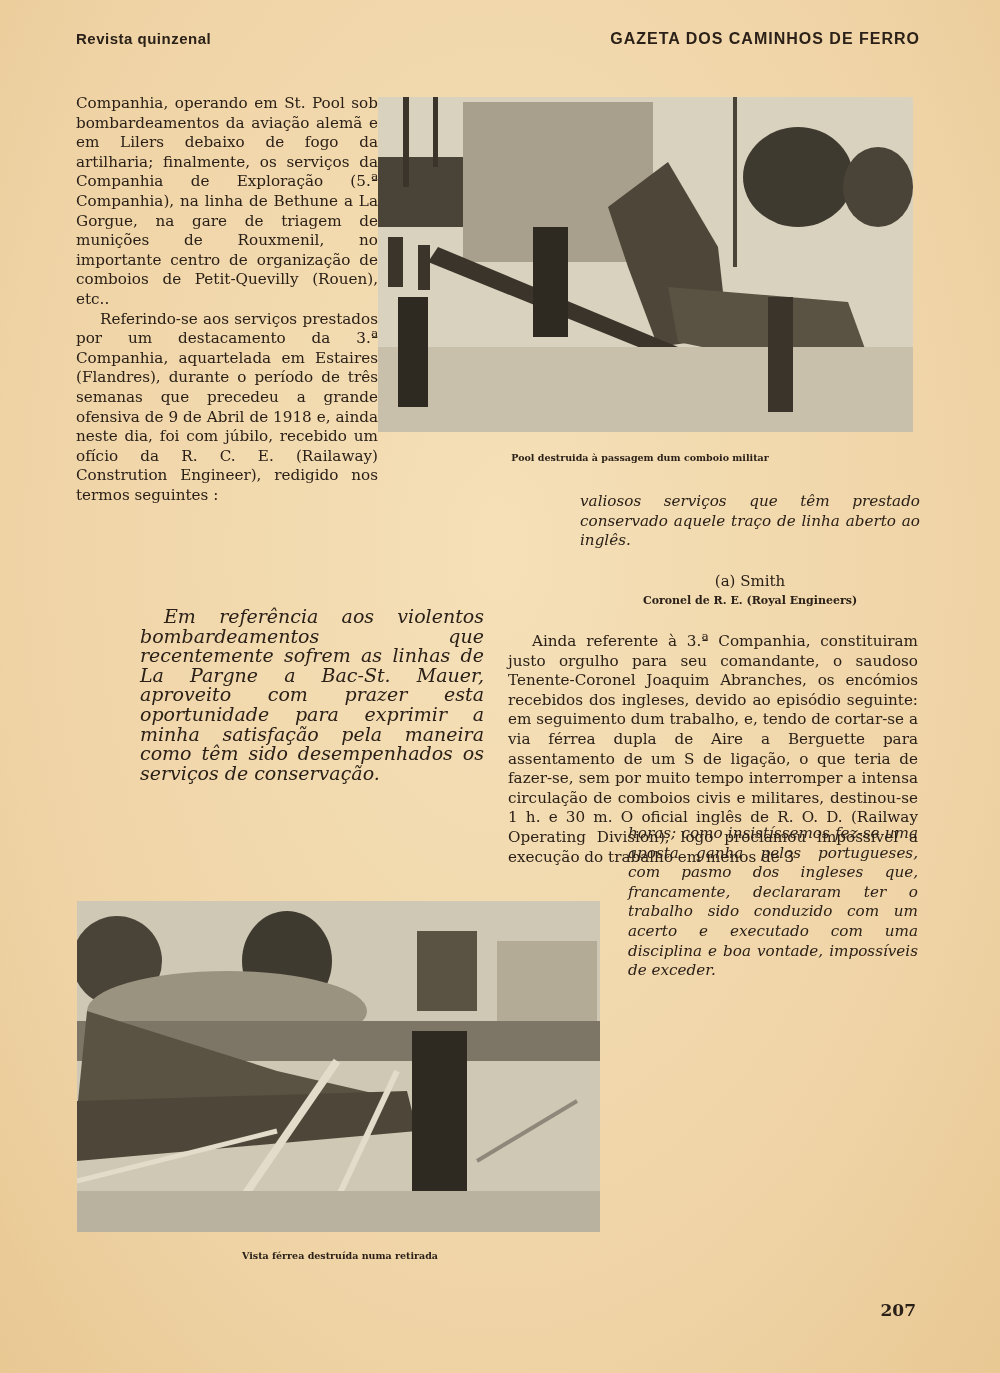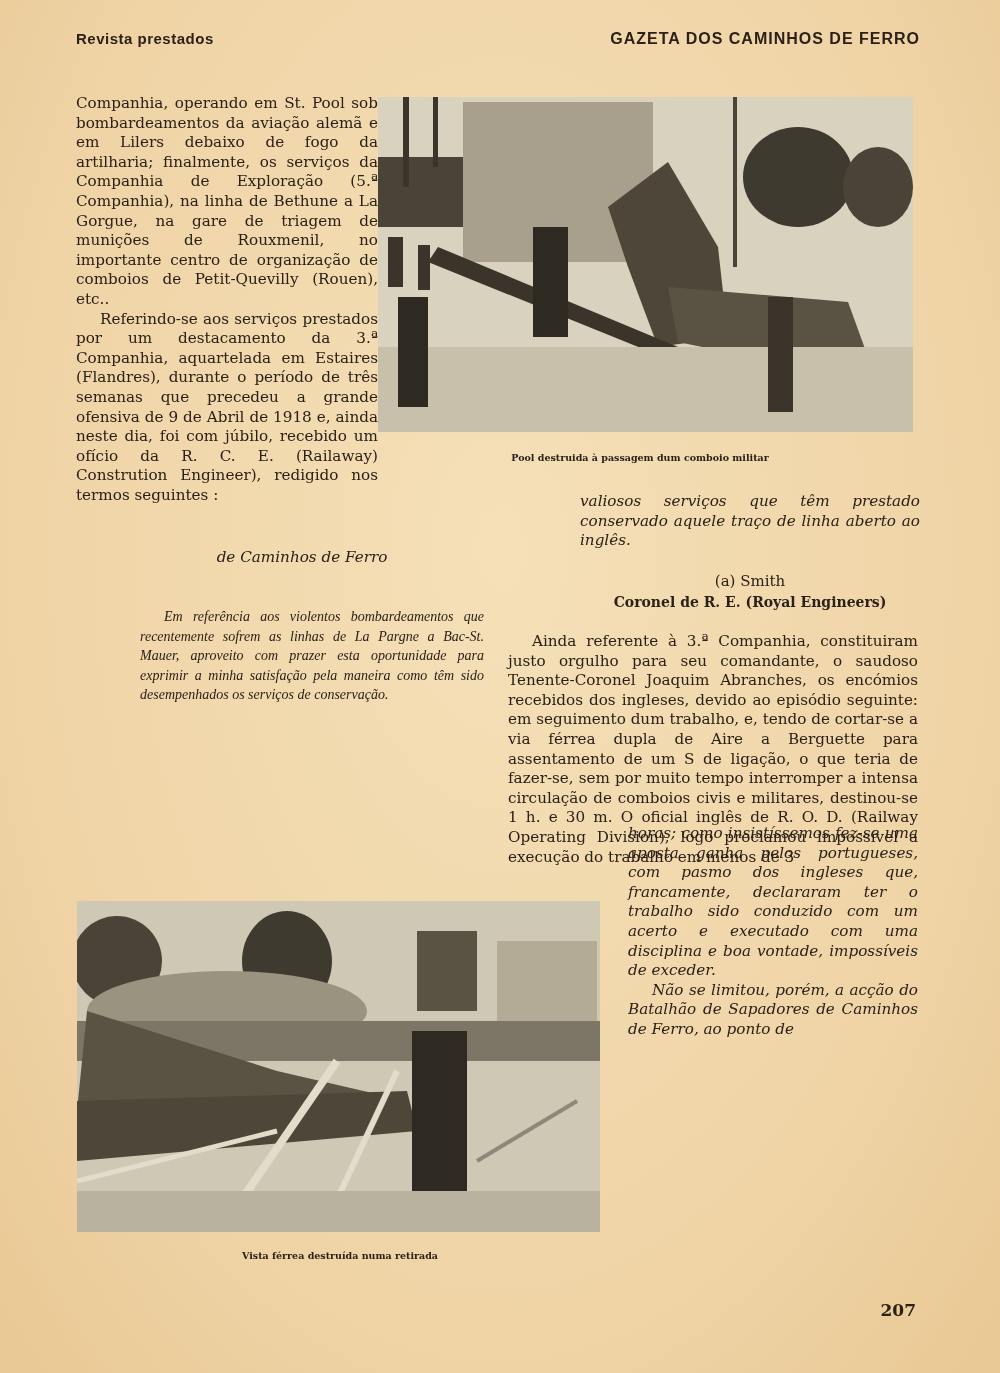--- a/index.html
+++ b/index.html
@@ -13,29 +13,29 @@
   .hdr-left { left:76px; }
   .hdr-right { right:80px; font-size:16px; letter-spacing:1px; }
   .col { position:absolute; font-size:15.2px; line-height:19.6px; text-align:justify; }
   .col p { margin:0; }
   .indent { text-indent:24px; }
   .photo { position:absolute; background:#6b6456; overflow:hidden; }
   .photo svg { width:100%; height:100%; display:block; }
   .caption { position:absolute; font-family:"DejaVu Serif", serif; font-weight:bold; font-size:9.5px; color:#2a2018; text-align:center; }
   .ital { font-style:italic; }
   .addr { position:absolute; left:120px; width:364px; top:548px; font-style:italic; font-size:15.2px; line-height:19.6px; text-align:center; }
-  .letter { position:absolute; left:140px; width:344px; top:607px; font-style:italic; font-size:14px; line-height:19.6px; text-align:justify;font-family:Liberation Serif, serif; }
+  .letter { position:absolute; left:140px; width:344px; top:607px; font-style:italic; font-size:19px; line-height:19.6px; text-align:justify; }
   .letter p { margin:0; }
   .pagenum { position:absolute; right:84px; top:1300px; font-weight:bold; font-size:17px;margin-left:39px; }
   .sig { position:absolute; left:580px; width:340px; text-align:center; }
 </style>
 </head>
 <body>
 
-<div class="hdr hdr-left">Revista prestados</div>
+<div class="hdr hdr-left">Revista quinzenal</div>
 <div class="hdr hdr-right">GAZETA DOS CAMINHOS DE FERRO</div>
 
 <div class="col" style="left:76px; top:94px; width:302px;">
   <p>Companhia, operando em St. Pool sob bombardeamentos da aviação alemã e em Lilers debaixo de fogo da artilharia; finalmente, os serviços da Companhia de Exploração (5.ª Companhia), na linha de Bethune a La Gorgue, na gare de triagem de munições de Rouxmenil, no importante centro de organização de comboios de Petit-Quevilly (Rouen), etc..</p>
   <p class="indent" style="height:118px; overflow:visible;">Referindo-se aos serviços prestados por um destacamento da 3.ª Companhia, aquartelada em Estaires (Flandres), durante o período de três semanas que precedeu a grande ofensiva de 9 de Abril de 1918 e, ainda neste dia, foi com júbilo, recebido um ofício da R. C. E. (Railaway) Constrution Engineer), redigido nos termos seguintes :</p>
 </div>
 
 <div class="photo" style="left:378px; top:97px; width:535px; height:335px;">
   <svg viewBox="0 0 535 335" preserveAspectRatio="none">
     <rect width="535" height="335" fill="#d9d2bf"></rect>
@@ -53,39 +53,37 @@
     <rect x="20" y="200" width="30" height="110" fill="#2e2a22"></rect>
     <rect x="155" y="130" width="35" height="110" fill="#2e2a22"></rect>
     <rect x="390" y="200" width="25" height="115" fill="#3a342a"></rect>
     <rect x="10" y="140" width="15" height="50" fill="#3a342a"></rect>
     <rect x="40" y="148" width="12" height="45" fill="#3a342a"></rect>
   </svg>
 </div>
 <div class="caption" style="left:420px; width:440px; top:452px;">Pool destruida à passagem dum comboio militar</div>
 
 <div class="addr">
-  <div>de Caminhos de Ferro</div>
 </div>
 
 <div class="letter">
   <p class="indent">Em referência aos violentos bombardeamentos que recentemente sofrem as linhas de La Pargne a Bac-St. Mauer, aproveito com prazer esta oportunidade para exprimir a minha satisfação pela maneira como têm sido desempenhados os serviços de conservação.</p>
 </div>
 
 <div class="col ital" style="left:580px; top:492px; width:340px;">valiosos serviços que têm prestado conservado aquele traço de linha aberto ao inglês.</div>
 <div class="sig" style="top:572px; font-size:15px;">
   <span>(a) Smith</span>
 </div>
-<div class="sig" style="top:594px; font-size:14px; font-weight:bold; left:600px; width:300px;">Coronel de R. E. (Royal Engineers)</div>
+<div class="sig" style="top:594px; font-size:11px; font-weight:bold; left:600px; width:300px;">Coronel de R. E. (Royal Engineers)</div>
 
 <div class="col" style="left:508px; top:632px; width:410px;">
   <p class="indent">Ainda referente à 3.ª Companhia, constituiram justo orgulho para seu comandante, o saudoso Tenente-Coronel Joaquim Abranches, os encómios recebidos dos ingleses, devido ao episódio seguinte: em seguimento dum trabalho, e, tendo de cortar-se a via férrea dupla de Aire a Berguette para assentamento de um S de ligação, o que teria de fazer-se, sem por muito tempo interromper a intensa circulação de comboios civis e militares, destinou-se 1 h. e 30 m. O oficial inglês de R. O. D. (Railway Operating Division), logo proclamou impossível a execução do trabalho em menos de 3</p>
 </div>
 <div class="col" style="left:628px; top:824px; width:290px;font-style:italic;">
   <p>horas; como insistíssemos fez-se uma aposta ganha pelos portugueses, com pasmo dos ingleses que, francamente, declararam ter o trabalho sido conduzido com um acerto e executado com uma disciplina e boa vontade, impossíveis de exceder.</p>
-  <p class="indent">Não se limitou, porém, a acção do Batalhão de Sapadores de Caminhos de Ferro, ao ponto de</p>
 </div>
 
 <div class="photo" style="left:77px; top:901px; width:523px; height:331px;">
   <svg viewBox="0 0 523 331" preserveAspectRatio="none">
     <rect width="523" height="331" fill="#cfc8b4"></rect>
     <ellipse cx="40" cy="60" rx="45" ry="45" fill="#4a4438"></ellipse>
     <ellipse cx="210" cy="60" rx="45" ry="50" fill="#3f3a30"></ellipse>
     <ellipse cx="150" cy="110" rx="140" ry="40" fill="#9a9380"></ellipse>
     <rect x="420" y="40" width="100" height="80" fill="#b3ab96"></rect>
     <rect x="340" y="30" width="60" height="80" fill="#5a5344"></rect>

